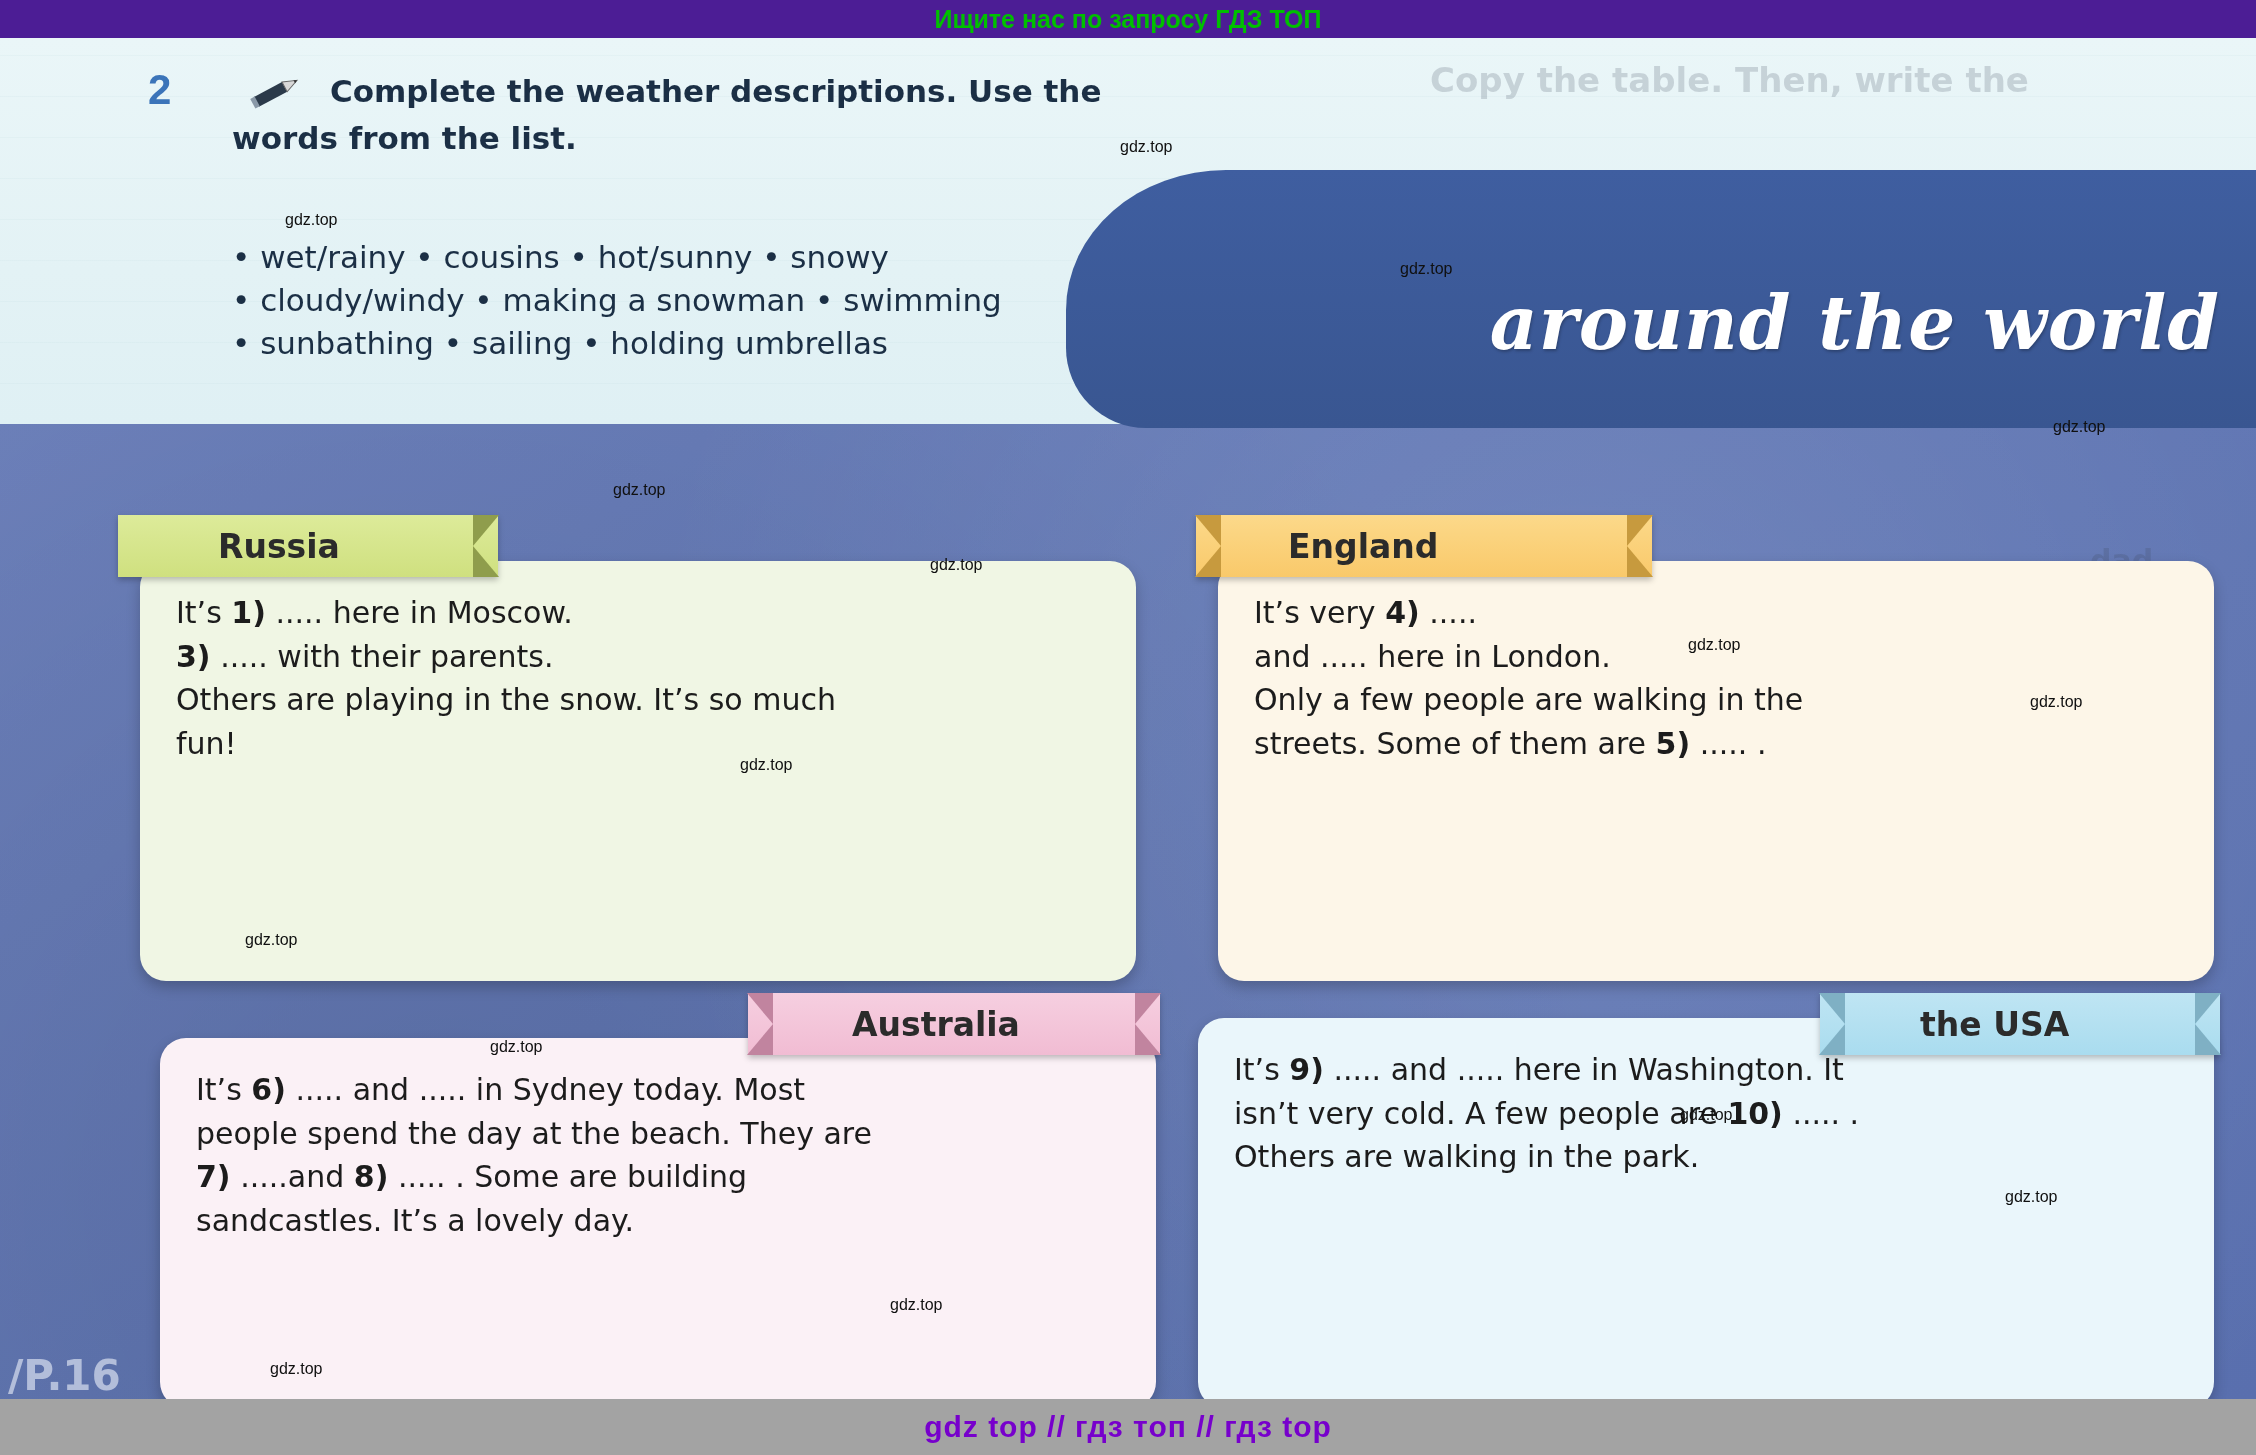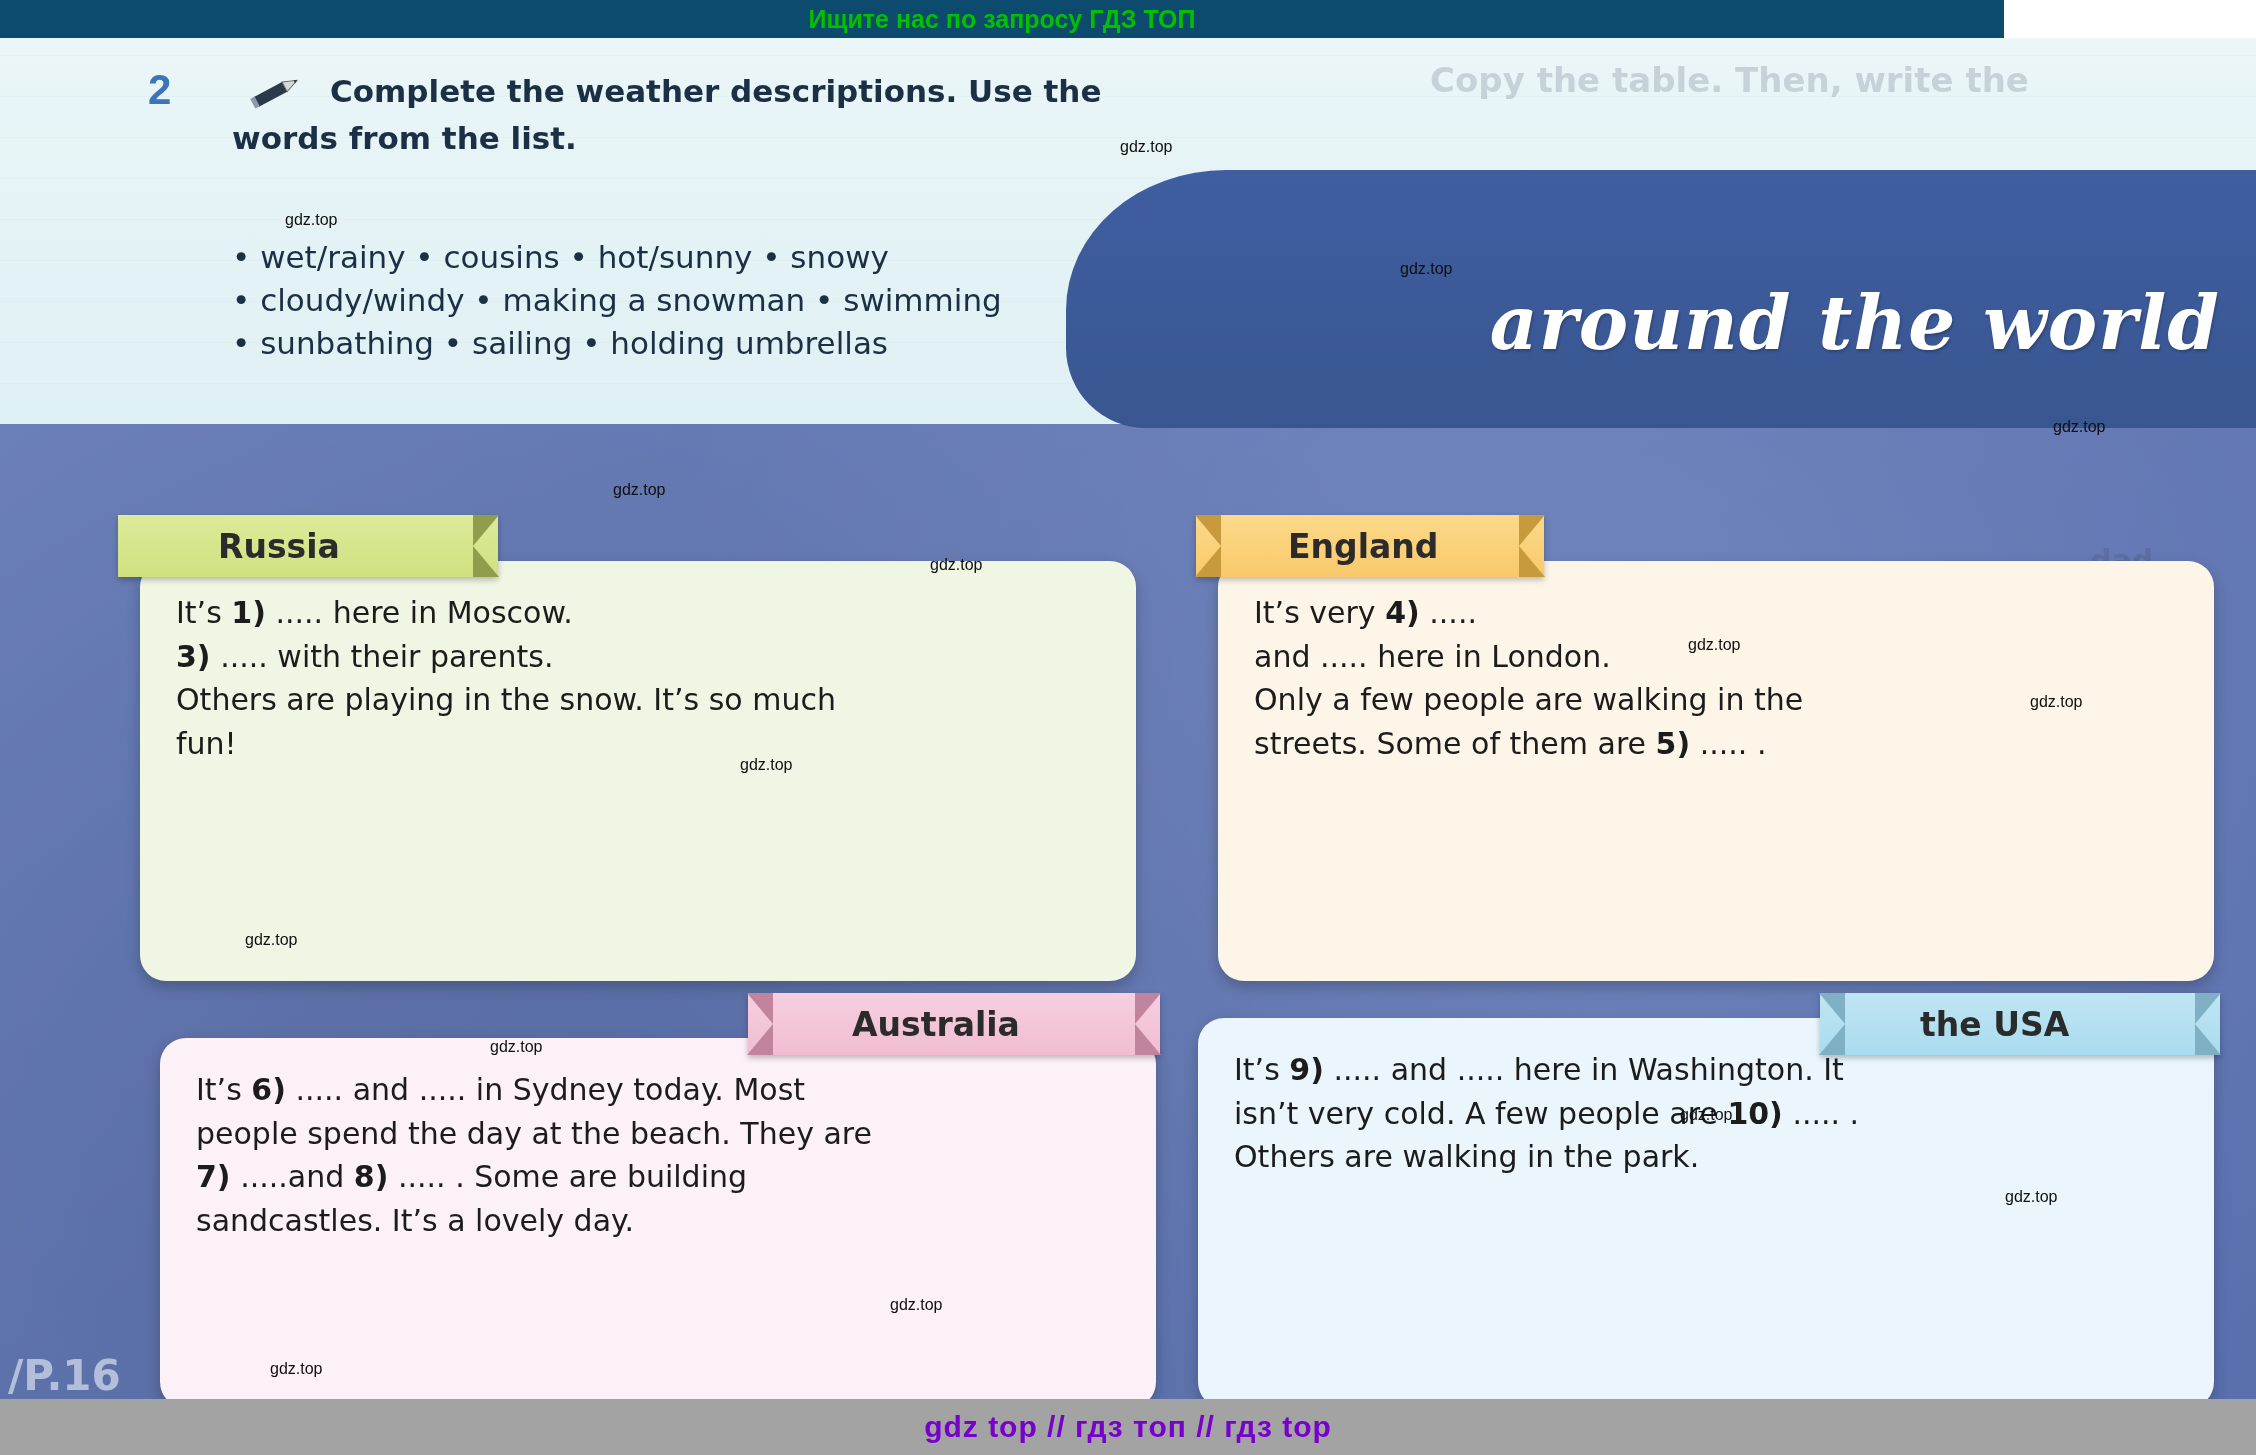--- a/index.html
+++ b/index.html
@@ -12,23 +12,23 @@
     height: 1455px;
     position: relative;
     overflow: hidden;
     font-family: "DejaVu Sans", sans-serif;
   }
 
   
   .top-banner {
     position: absolute;
     left: 0; top: 0;
-    width: 2004px;
+    width: 2256px;
     height: 38px;
-    background: #0c4a6e;
+    background: #4c1d95;
     display: flex;
     align-items: center;
     justify-content: center;
     text-align: center;
   }
   .top-banner .txt {
     color: #00c000;
     font-size: 25px;
     font-weight: bold;
     font-family: "Liberation Sans", sans-serif;
@@ -208,21 +208,21 @@
     background: linear-gradient(180deg,#ddeb9a,#cfe07f);
     padding-left: 100px; box-sizing: border-box;
   }
   #ribbon-russia .notch-r {
     right: -1px;
     border-top: 31px solid #8f9d4c;
     border-bottom: 31px solid #8f9d4c;
     border-right: 26px solid transparent;
   }
   #ribbon-england {
-    left: 1196px; top: 477px; width: 348px;
+    left: 1196px; top: 477px; width: 456px;
     background: linear-gradient(180deg,#fcd98a,#f9c96a);
     padding-left: 92px; box-sizing: border-box;
   }
   #ribbon-england .notch-l {
     left: -1px;
     border-top: 31px solid #c79a3e;
     border-bottom: 31px solid #c79a3e;
     border-left: 26px solid transparent;
   }
   #ribbon-england .notch-r {

